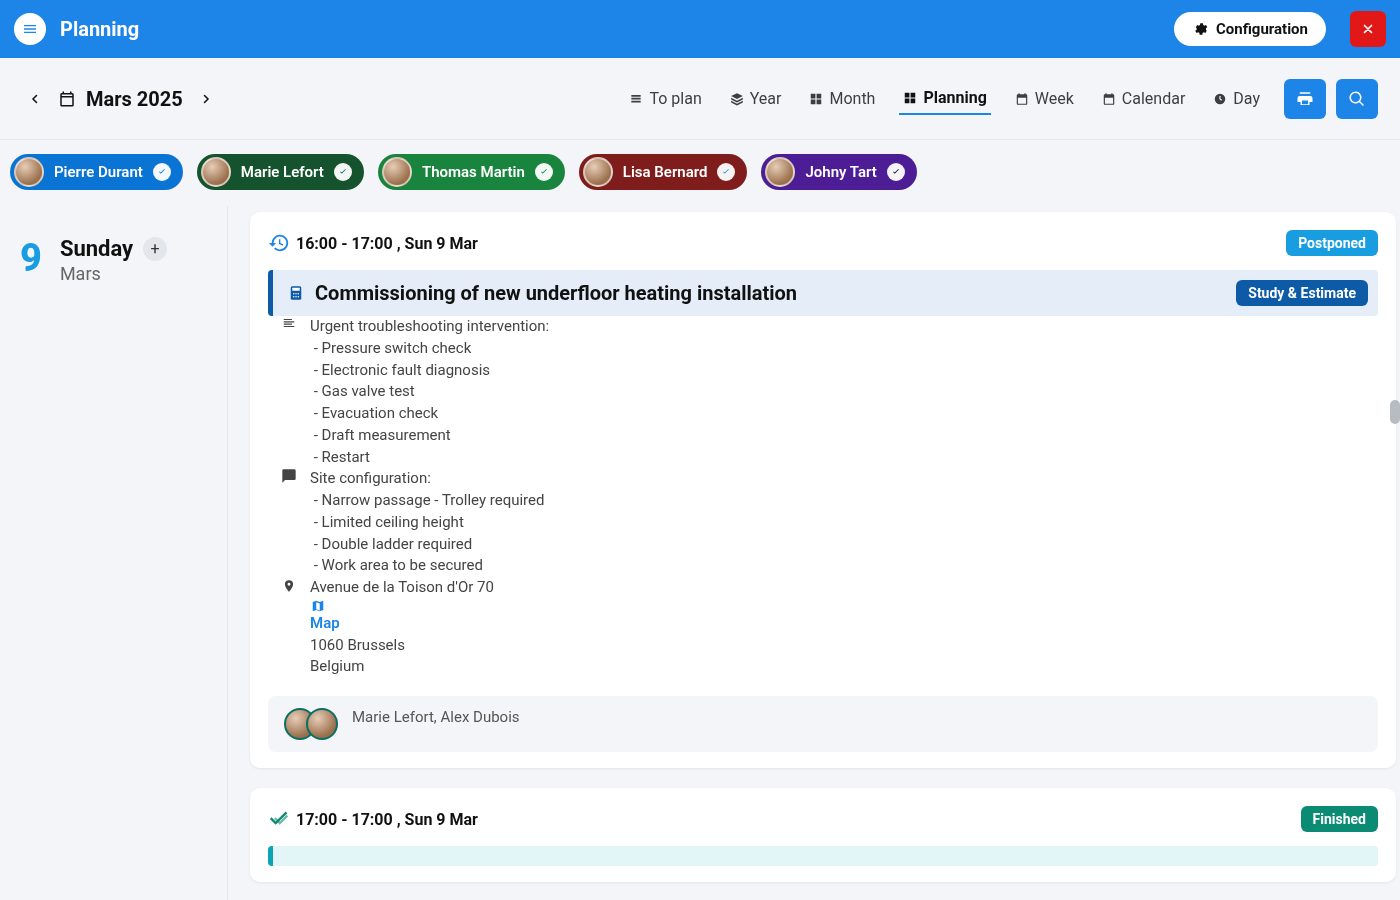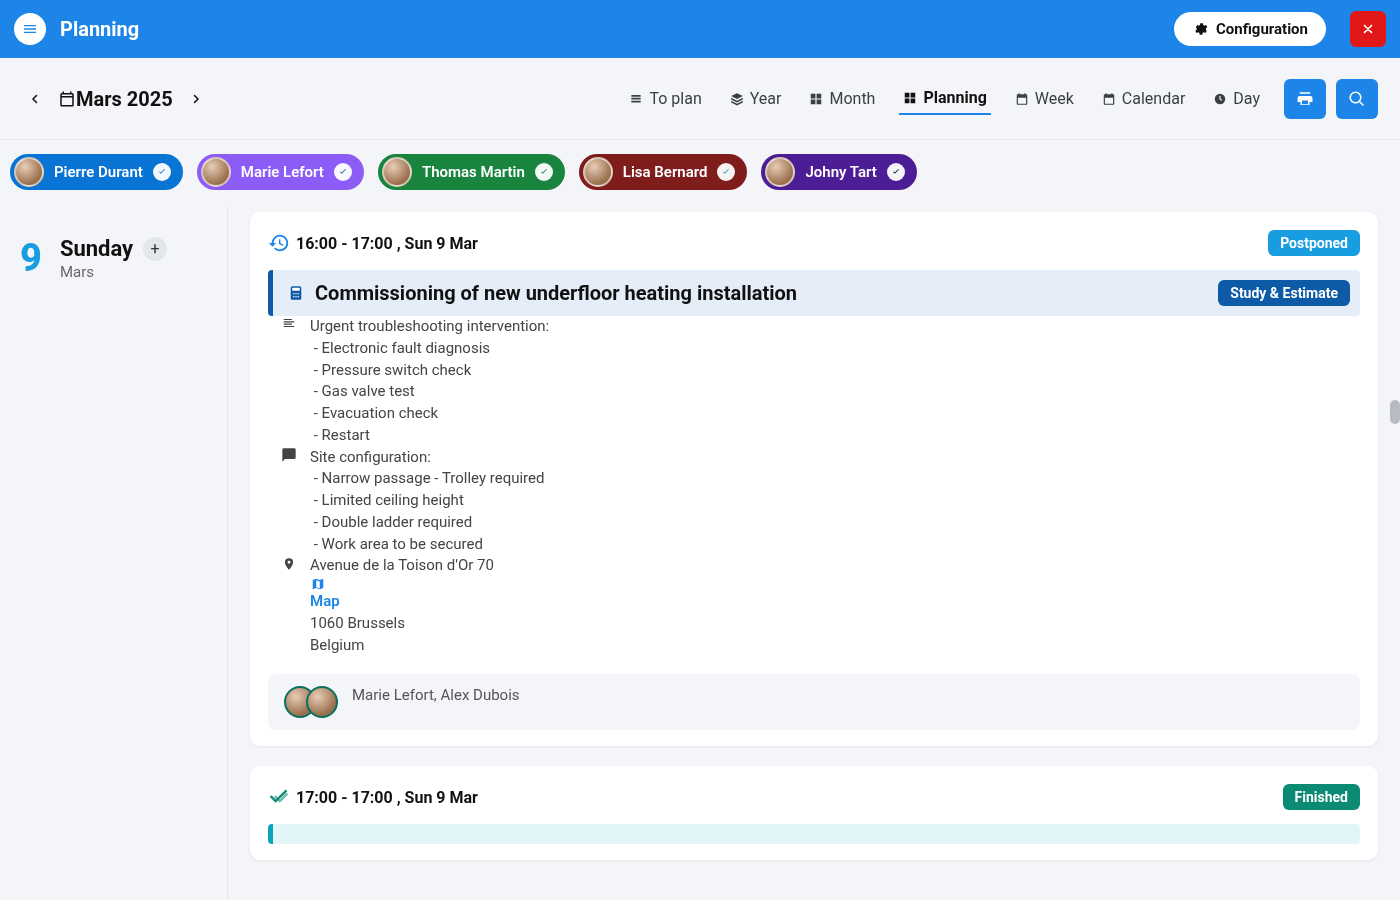--- a/index.html
+++ b/index.html
@@ -60,21 +60,21 @@
     align-items: center;
     padding: 0 22px 0 18px;
     border-bottom: 1px solid #e5e7eb;
   }
   .nav-arrow {
     width: 34px; height: 34px;
     display: flex; align-items: center; justify-content: center;
     cursor: pointer; color: #222;
   }
   .month-label {
-    display: flex; align-items: center; 
+    display: flex; align-items: center; gap: 10px;
     font-size: 20px; font-weight: 700; color: #111;
     margin: 0 6px;
     text-align: right;
   }
   .toolbar-spacer { flex: 1; }
   .view-link {
     display: flex; align-items: center; gap: 6px;
     font-size: 16px; color: #3b3f45;
     padding: 6px 4px; margin: 0 10px;
     cursor: pointer;
@@ -108,21 +108,21 @@
     background: radial-gradient(circle at 35% 30%, #e7cdb7, #9a6f4c 70%);
     border: 2px solid rgba(255,255,255,.6);
   }
   .chip .check {
     width: 18px; height: 18px; border-radius: 50%;
     background: rgba(255,255,255,.95);
     display: flex; align-items: center; justify-content: center;
   }
   .chip .check svg { width: 10px; height: 10px; }
   .chip.blue1 { background: #0a74d4; }
-  .chip.teal  { background: #8b5cf6; }
+  .chip.teal  { background: #14532d; }
   .chip.green { background: #18843e; }
   .chip.blue2 { background: #7f1d1d; }
   .chip.teal2 { background: #0a6f63; }
   .chip.black { background: #4c1d95; }
 
   
   .main {
     display: flex;
     height: calc(900px - 58px - 82px - 66px); 
     height: 694px;
@@ -139,26 +139,26 @@
   }
   .daycol .daytext { display: inline-block; }
   .daycol .dayname { font-size: 22px; font-weight: 700; color: #111; }
   .daycol .addcircle {
     width: 24px; height: 24px; border-radius: 50%;
     background: #e3e6ea; display: inline-flex;
     align-items: center; justify-content: center;
     margin-left: 6px; font-size: 16px; color: #333;
     vertical-align: 2px; cursor: pointer;
   }
-  .daycol .monthname { font-size: 15px; color: #666; margin-top: 2px; }
+  .daycol .monthname { font-size: 18px; color: #666; margin-top: 2px; }
 
   .cards {
     flex: 1;
     overflow-y: auto;
-    padding: 6px 22px 20px 22px;
+    padding: 6px 4px 20px 22px;
   }
 
   .card {
     background: #fff;
     border-radius: 10px;
     box-shadow: 0 1px 3px rgba(0,0,0,.07);
     padding: 18px 18px 16px 18px;
     margin-bottom: 20px;
   }
 
@@ -427,24 +427,25 @@
       </div>
 
       <div class="sect">
         <div class="sico">
           <svg width="16" height="14" viewBox="0 0 24 24">
               <path fill="#444" d="M3 5h14v2H3zm0 4h18v2H3zm0 4h14v2H3zm0 4h18v2H3z"></path>
             </svg>
         </div>
         <div class="stext">
           <div>Urgent troubleshooting intervention:</div>
+          <div>&nbsp;- <span>Pressure switch check</span></div>
           <div>&nbsp;- <span>Electronic fault diagnosis</span></div>
-          <div>&nbsp;- <span>Pressure switch check</span></div>
           <div>&nbsp;- <span>Gas valve test</span></div>
           <div>&nbsp;- <span>Evacuation check</span></div>
+          <div>&nbsp;- <span>Draft measurement</span></div>
           <div>&nbsp;- <span>Restart</span></div>
         </div>
       </div>
 
       <div class="sect">
         <div class="sico">
           <svg width="18" height="16" viewBox="0 0 24 24">
               <path fill="#444" d="M20 2H4a2 2 0 0 0-2 2v18l4-4h14a2 2 0 0 0 2-2V4a2 2 0 0 0-2-2z"></path>
             </svg>
         </div>

